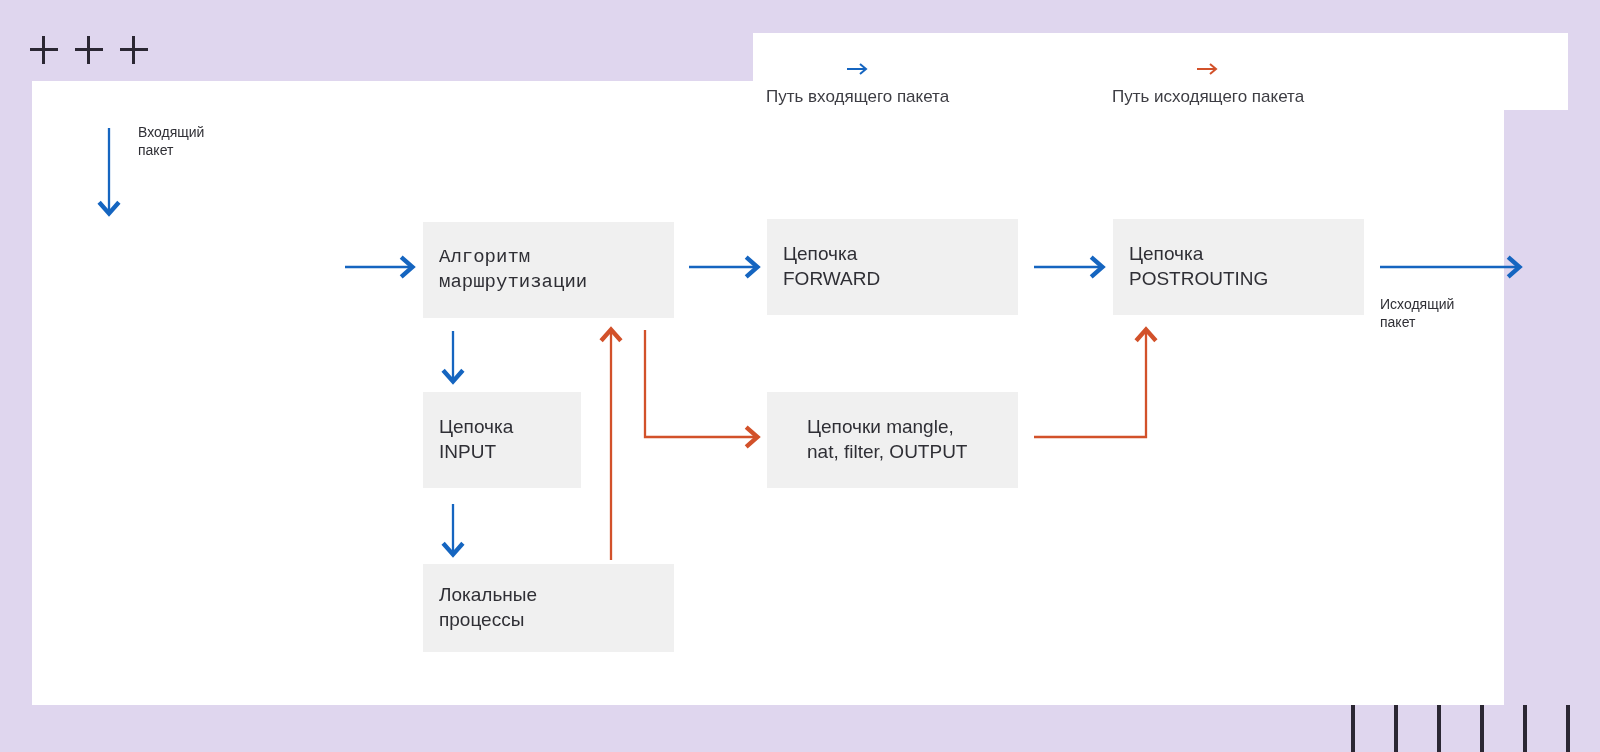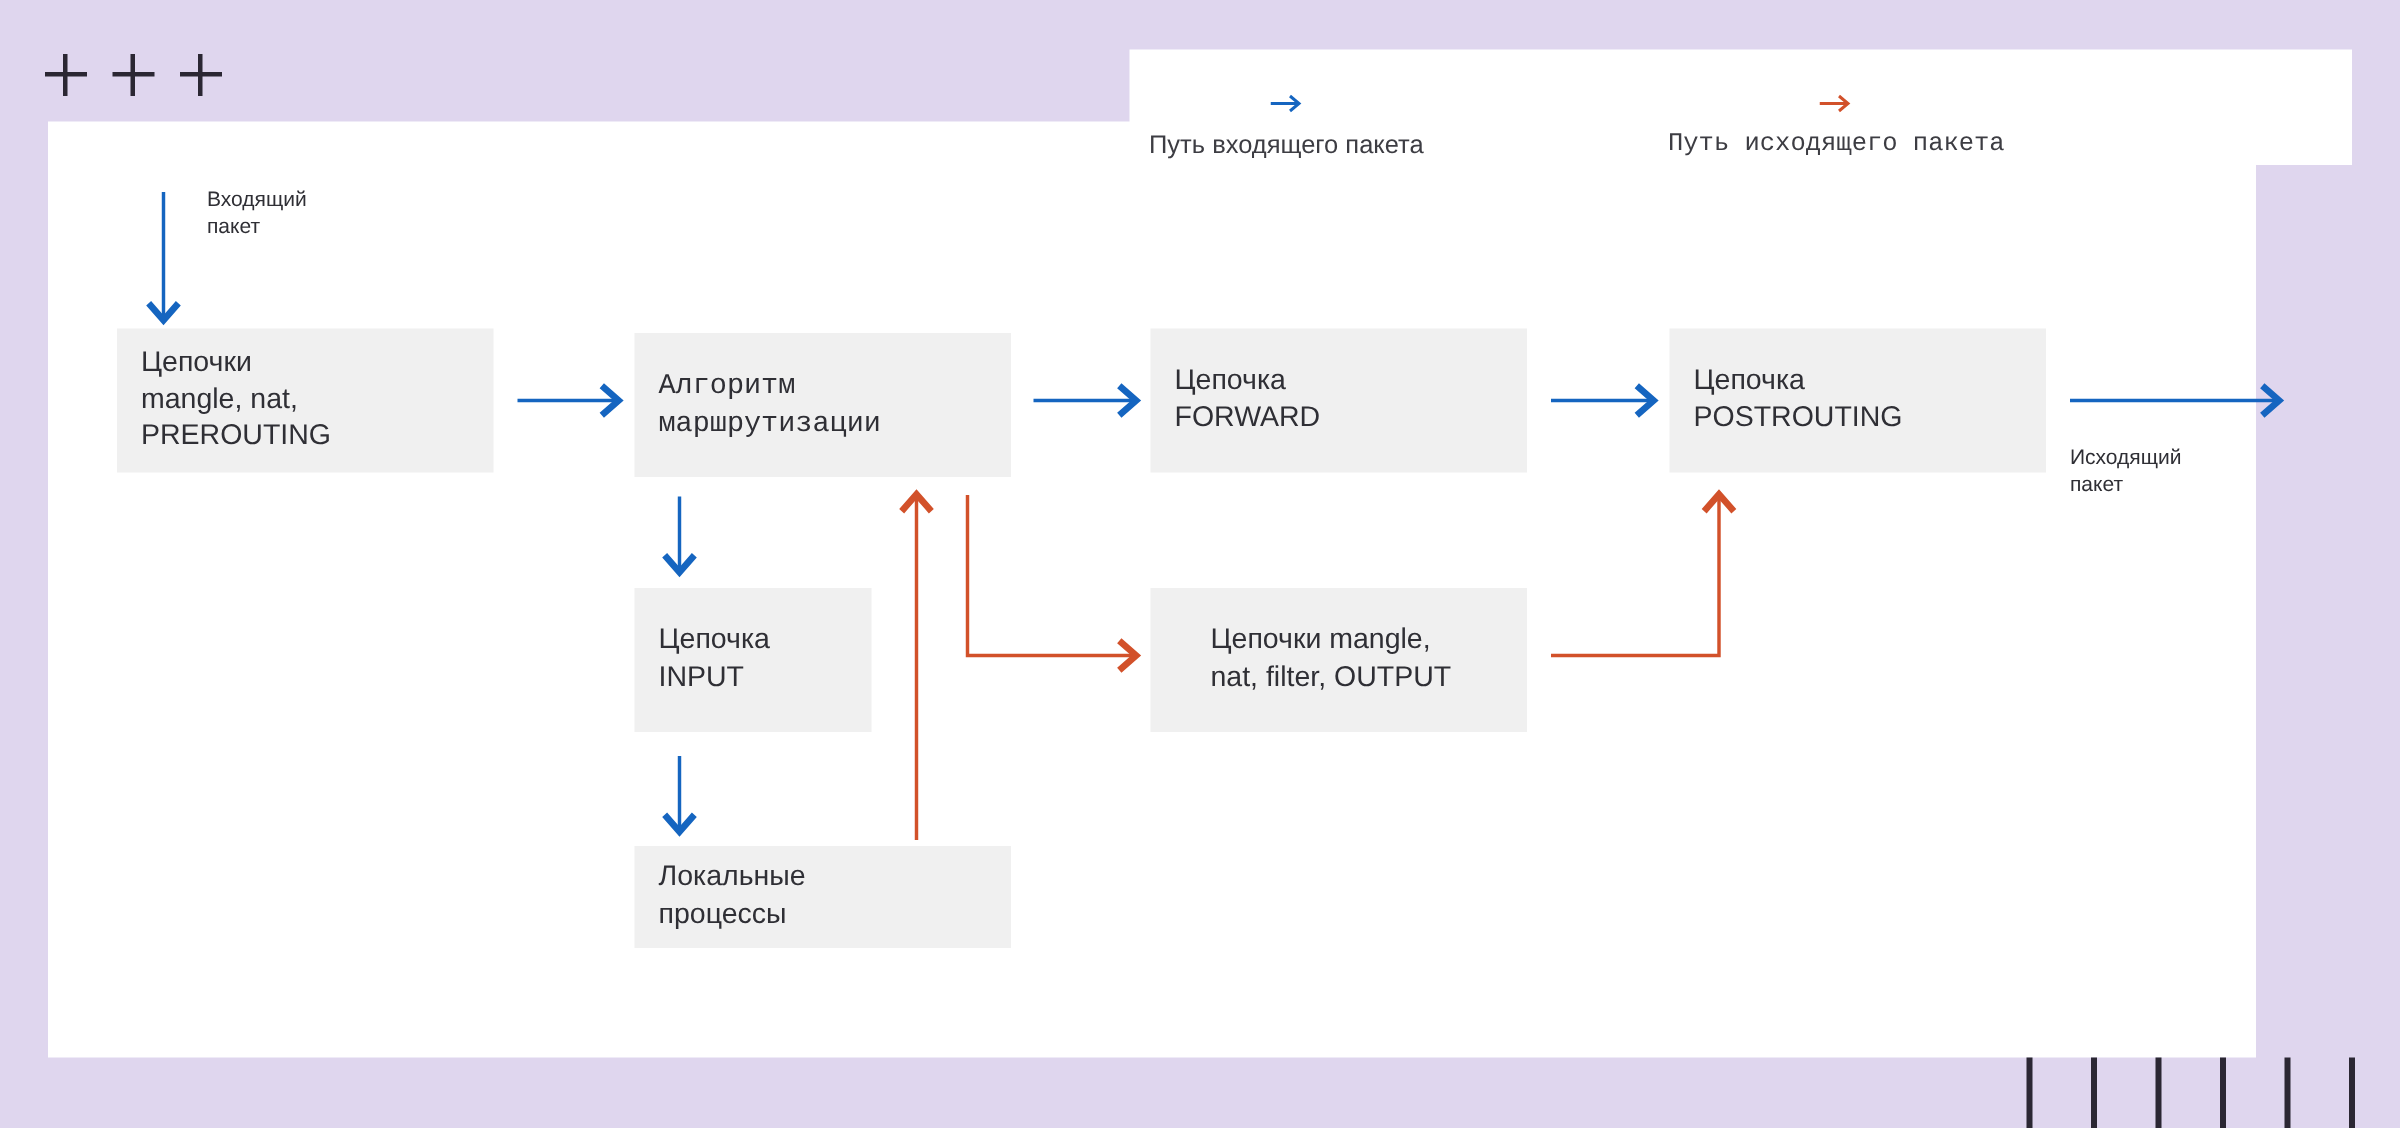--- a/index.html
+++ b/index.html
@@ -25,40 +25,40 @@
     content:"";position:absolute;background:#2b2733;
   }
   .plus::before{left:0;top:12px;width:28px;height:3px;}
   .plus::after{left:12px;top:0;width:3px;height:28px;}
 
   .legend-item{position:absolute;display:flex;align-items:center;gap:11px;flex-direction:column;}
   .legend-item .lg-label{
     font-size:17px;color:#3d3d43;line-height:1;white-space:nowrap;
   }
   #legend-in{left:766px;top:61px;}
-  #legend-out{left:1112px;top:61px;font-family:Liberation Mono, monospace;}
+  #legend-out{left:1112px;top:61px;}
   .lg-arrow{width:22px;height:16px;display:block;}
 
   .node{
     position:absolute;background:#f0f0f0;
     display:flex;align-items:center;
     box-sizing:border-box;padding:0 16px;
   }
   .node .ntext{
     font-size:19px;line-height:1.30;color:#2f2f35;
     white-space:pre-line;
   }
 
   #node-prerouting{left:78px;top:219px;width:251px;height:96px;}
   #node-routing   {left:423px;top:222px;width:251px;height:96px;font-family:Liberation Mono, monospace;}
   #node-forward   {left:767px;top:219px;width:251px;height:96px;}
   #node-postrouting{left:1113px;top:219px;width:251px;height:96px;}
   #node-input     {left:423px;top:392px;width:158px;height:96px;}
   #node-output    {left:767px;top:392px;width:251px;height:96px;padding-left:40px;}
-  #node-local     {left:423px;top:564px;width:251px;height:68px;}
+  #node-local     {left:423px;top:564px;width:251px;height:88px;}
 
   .freetext{position:absolute;font-size:14px;line-height:1.30;color:#2f2f35;white-space:pre-line;}
   #text-in-packet{left:138px;top:123px;}
   #text-out-packet{left:1380px;top:295px;}
 
   svg.edges{position:absolute;left:0;top:0;width:1600px;height:752px;overflow:visible;}
 
   #ticks{position:absolute;left:0;top:705px;width:1600px;height:47px;}
   .tick{position:absolute;top:0;width:4px;height:47px;background:#2b2733;}
 </style>
@@ -112,25 +112,20 @@
       <line x1="453" y1="504" x2="453" y2="554"></line>
     </g>
 
     <g stroke="#d2512a" stroke-width="2.3" fill="none">
       <line x1="611" y1="560" x2="611" y2="330" marker-end="url(#ah-orange)"></line>
       <polyline points="645,330 645,437 757,437" marker-end="url(#ah-orange)"></polyline>
       <polyline points="1034,437 1146,437 1146,330" marker-end="url(#ah-orange)"></polyline>
     </g>
   </svg>
 
-  <div class="node" id="node-prerouting">
-    <span class="ntext">Цепочки
-mangle, nat,
-PREROUTING</span>
-  </div>
   <div class="node" id="node-routing">
     <span class="ntext">Алгоритм
 маршрутизации</span>
   </div>
   <div class="node" id="node-forward">
     <span class="ntext">Цепочка
 FORWARD</span>
   </div>
   <div class="node" id="node-postrouting">
     <span class="ntext">Цепочка

